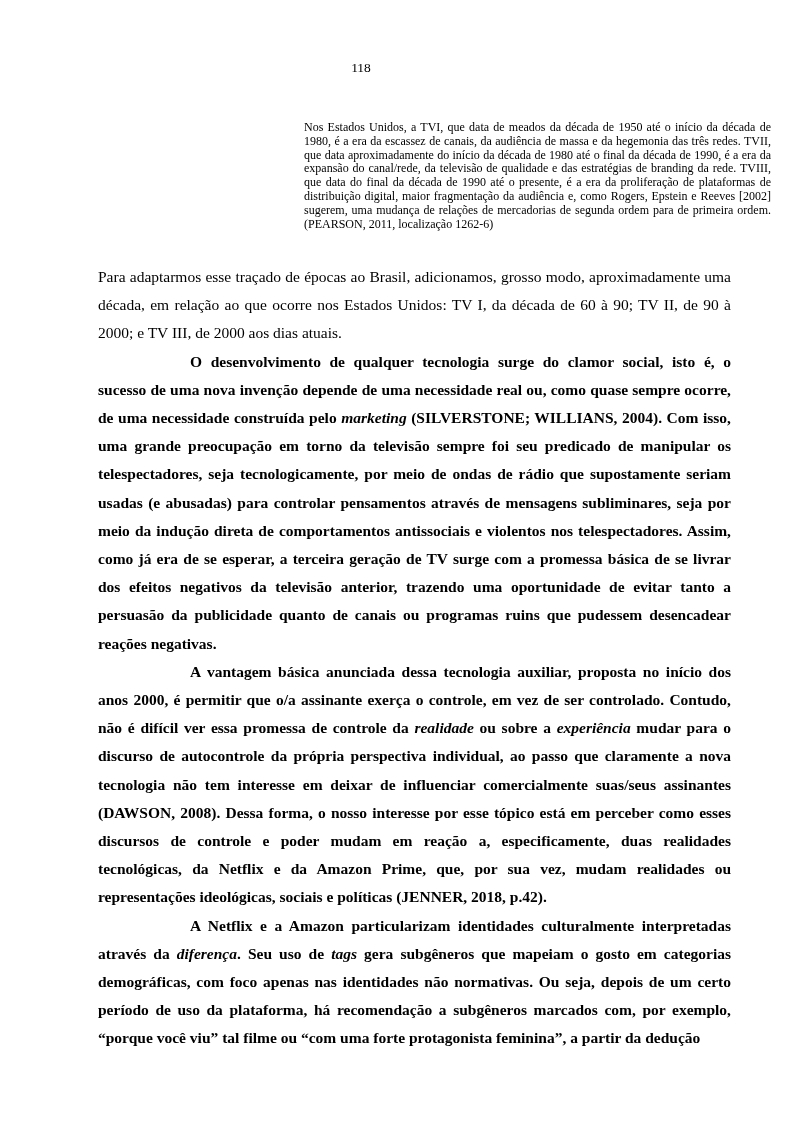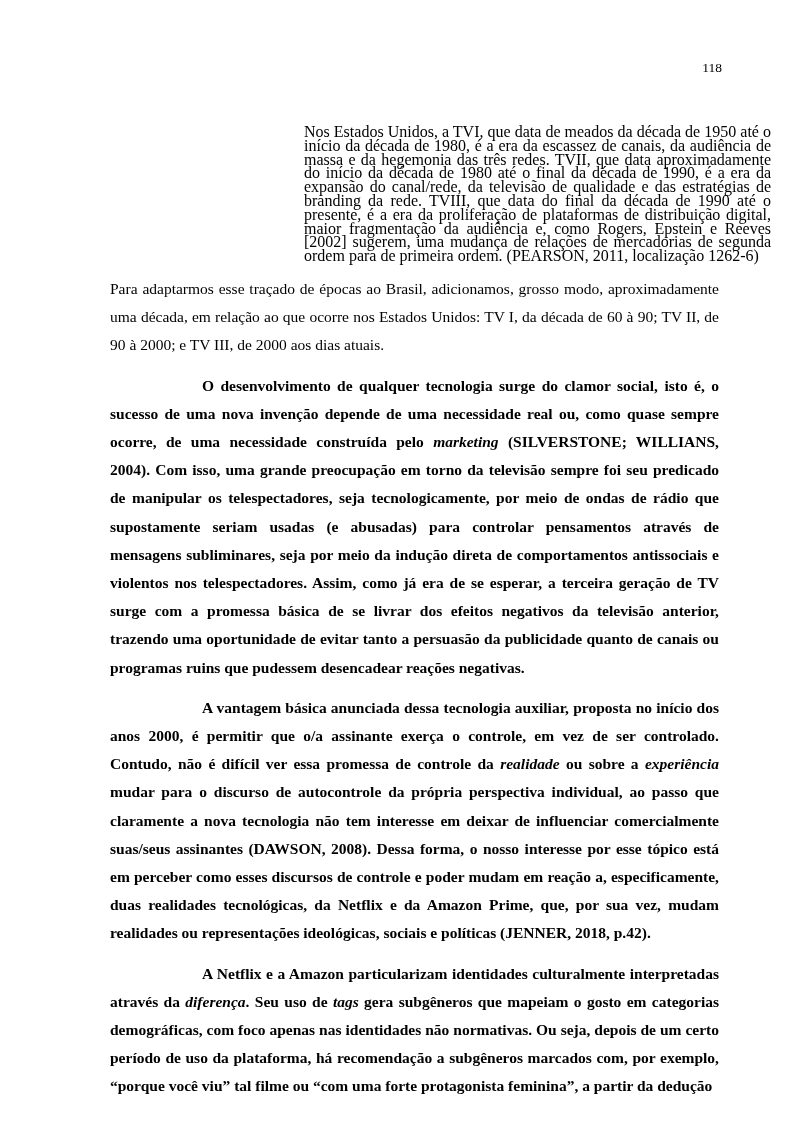--- a/index.html
+++ b/index.html
@@ -14,44 +14,44 @@
     background: #ffffff;
     color: #000000;
     font-family: "Liberation Serif", "DejaVu Serif", serif;
     overflow: hidden;
   }
   .page-number {
     position: absolute;
     top: 60px;
     left: 0;
     width: 722px;
-    text-align: right;
+    text-align: center;
     font-size: 13.5px;
     line-height: 16px;
   }
   .block-quote {
     position: absolute;
     top: 109px;
     left: 264px;
     width: 467px;
-    font-size: 16px;
+    font-size: 12px;
     line-height: 13.8px;
     text-align: justify;
   }
   .body-text {
     position: absolute;
     top: 263px;
     left: 98px;
     width: 633px;
     font-size: 15.5px;
     line-height: 28.2px;
     text-align: justify;
   }
   .body-text p {
-    margin: 12px;
+    margin: 0;
     padding: 0;
   }
   .body-text p.indented {
     text-indent: 92px;
     font-weight: bold;
   }
 </style>
 </head>
 <body>
 

